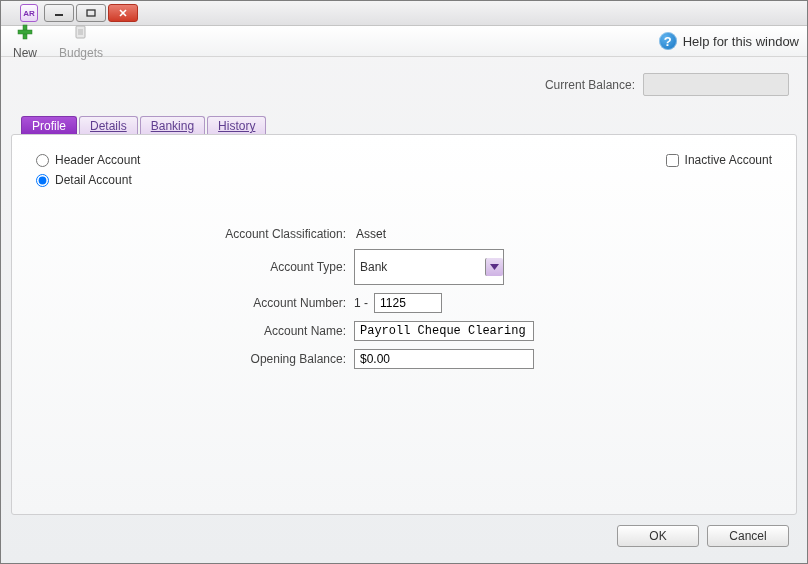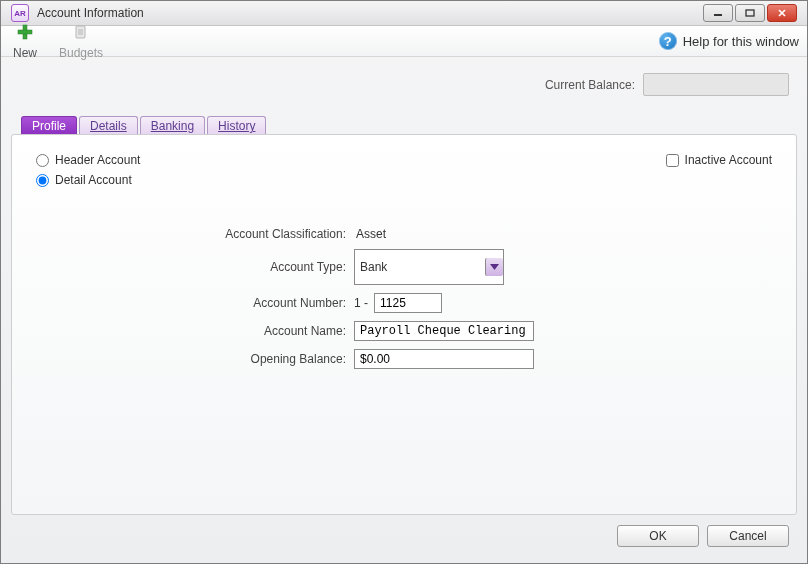--- a/index.html
+++ b/index.html
@@ -21,21 +21,21 @@
     display: flex;
     flex-direction: column;
   }
   
   .titlebar {
     height: 24px;
     background: linear-gradient(#f4f4f5, #e1e1e3);
     border-bottom: 1px solid #c5c5c5;
     display: flex;
     align-items: center;
-    padding: 0 10px;
+    padding: 0 19px;
     gap: 6px;
   }
   .app-icon {
     width: 16px;
     height: 16px;
     border: 1px solid #a65bcf;
     border-radius: 3px;
     background: linear-gradient(#fdfbff, #e8d6f5);
     color: #7e2fb3;
     font-size: 8px;
@@ -283,21 +283,20 @@
     color: #333;
   }
 </style>
 </head>
 <body>
 
 <div class="window">
 
   <div class="titlebar">
     <div class="app-icon">AR</div>
-    <div class="title-text">Account Information</div>
     <div class="win-controls">
       <div class="win-btn">
         <svg width="10" height="8" viewBox="0 0 10 8">
           <rect x="1" y="5" width="8" height="2" fill="#333"></rect>
         </svg>
       </div>
       <div class="win-btn">
         <svg width="10" height="8" viewBox="0 0 10 8">
           <rect x="1" y="1" width="8" height="6" fill="none" stroke="#333" stroke-width="1.3"></rect>
         </svg>

